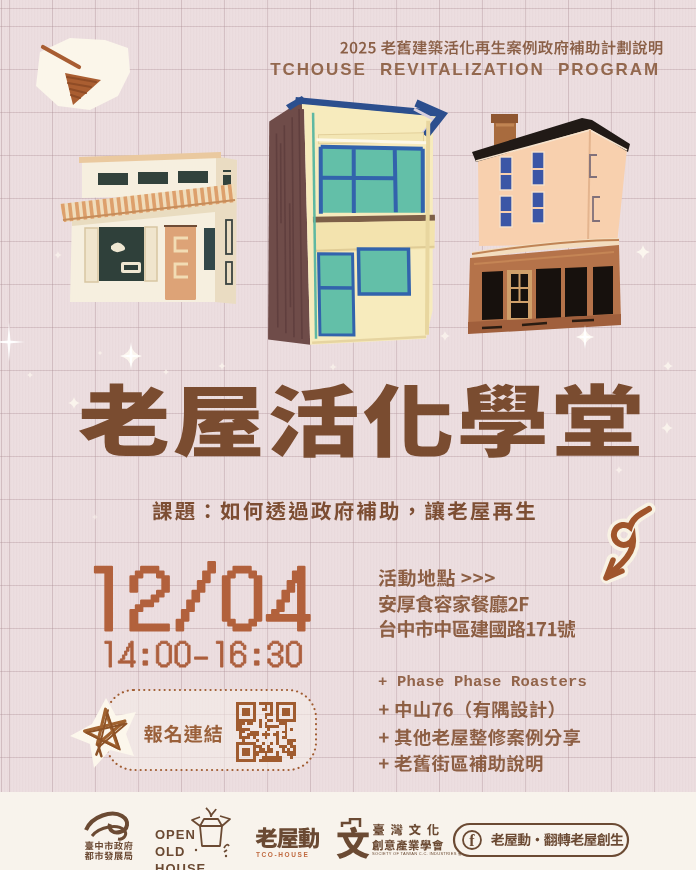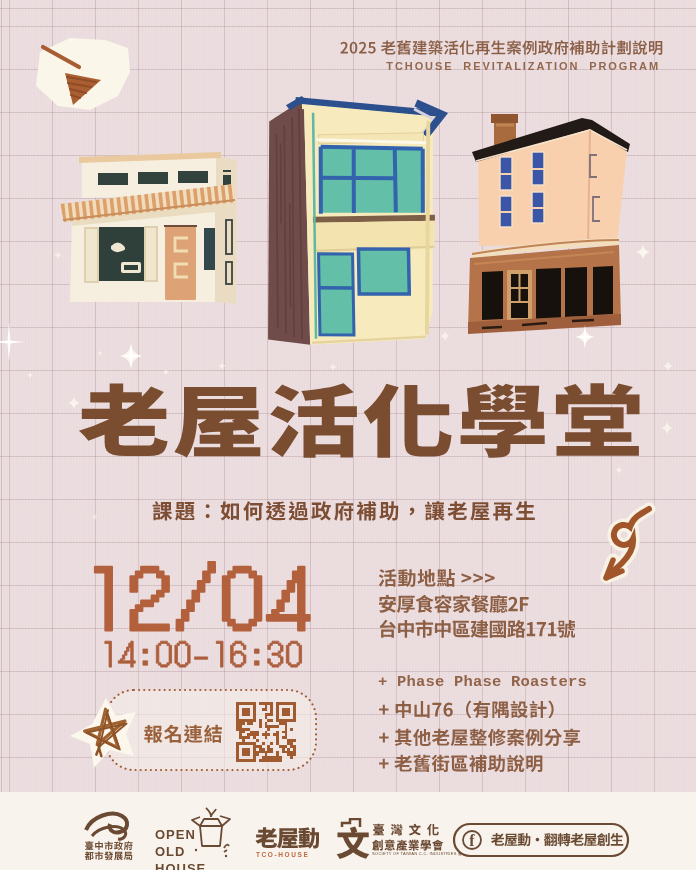--- a/index.html
+++ b/index.html
@@ -13,21 +13,21 @@
 linear-gradient(#ebdcde,#ebdcde);background-position:0 0,0 9px,9px 0,0 0"></div>
 
 <div class="abs" style="left:0;top:792px;width:696px;height:78px;background:#f8f3ec"></div>
 
 <svg style="position:absolute;left:339px;top:38px" width="325" height="20" viewBox="0 -15.5 325 20.1">
     <g>
       <path d="M0.7 0.0V-1.2Q2.3 -2.6 3.4 -3.8Q4.5 -5.1 5.1 -6.1Q5.7 -7.2 5.7 -8.1Q5.7 -8.7 5.5 -9.1Q5.3 -9.6 4.9 -9.8Q4.5 -10.0 3.9 -10.0Q3.2 -10.0 2.7 -9.7Q2.2 -9.3 1.7 -8.8L0.6 -9.9Q1.3 -10.8 2.2 -11.2Q3.0 -11.7 4.1 -11.7Q5.2 -11.7 6.0 -11.2Q6.8 -10.8 7.2 -10.0Q7.7 -9.2 7.7 -8.2Q7.7 -7.1 7.1 -6.0Q6.6 -4.9 5.7 -3.8Q4.8 -2.7 3.7 -1.6Q4.1 -1.6 4.6 -1.7Q5.1 -1.7 5.5 -1.7H8.2V0.0Z M13.8 0.2Q12.7 0.2 11.8 -0.5Q10.9 -1.1 10.5 -2.5Q10.0 -3.8 10.0 -5.8Q10.0 -7.8 10.5 -9.1Q10.9 -10.4 11.8 -11.0Q12.7 -11.7 13.8 -11.7Q14.9 -11.7 15.8 -11.0Q16.6 -10.3 17.1 -9.1Q17.6 -7.8 17.6 -5.8Q17.6 -3.8 17.1 -2.5Q16.6 -1.1 15.8 -0.5Q14.9 0.2 13.8 0.2ZM13.8 -1.4Q14.3 -1.4 14.8 -1.8Q15.2 -2.2 15.4 -3.2Q15.6 -4.1 15.6 -5.8Q15.6 -7.4 15.4 -8.3Q15.2 -9.3 14.8 -9.7Q14.3 -10.1 13.8 -10.1Q13.3 -10.1 12.8 -9.7Q12.4 -9.3 12.2 -8.3Q11.9 -7.4 11.9 -5.8Q11.9 -4.1 12.2 -3.2Q12.4 -2.2 12.8 -1.8Q13.3 -1.4 13.8 -1.4Z M19.3 0.0V-1.2Q20.9 -2.6 22.0 -3.8Q23.1 -5.1 23.7 -6.1Q24.3 -7.2 24.3 -8.1Q24.3 -8.7 24.1 -9.1Q23.9 -9.6 23.5 -9.8Q23.1 -10.0 22.5 -10.0Q21.8 -10.0 21.3 -9.7Q20.7 -9.3 20.3 -8.8L19.1 -9.9Q19.9 -10.8 20.7 -11.2Q21.6 -11.7 22.7 -11.7Q23.8 -11.7 24.6 -11.2Q25.4 -10.8 25.8 -10.0Q26.2 -9.2 26.2 -8.2Q26.2 -7.1 25.7 -6.0Q25.2 -4.9 24.3 -3.8Q23.4 -2.7 22.2 -1.6Q22.7 -1.6 23.2 -1.7Q23.7 -1.7 24.1 -1.7H26.8V0.0Z M32.1 0.2Q31.2 0.2 30.5 -0.0Q29.8 -0.2 29.2 -0.6Q28.7 -0.9 28.3 -1.3L29.2 -2.6Q29.6 -2.3 29.9 -2.1Q30.3 -1.8 30.8 -1.6Q31.3 -1.5 31.8 -1.5Q32.5 -1.5 32.9 -1.7Q33.4 -2.0 33.7 -2.5Q34.0 -3.0 34.0 -3.7Q34.0 -4.8 33.4 -5.4Q32.8 -5.9 31.9 -5.9Q31.4 -5.9 31.0 -5.8Q30.7 -5.7 30.2 -5.3L29.2 -6.0L29.5 -11.5H35.5V-9.7H31.3L31.0 -7.1Q31.4 -7.2 31.7 -7.3Q32.1 -7.4 32.5 -7.4Q33.5 -7.4 34.3 -7.0Q35.1 -6.6 35.5 -5.8Q36.0 -5.0 36.0 -3.8Q36.0 -2.5 35.5 -1.6Q34.9 -0.7 34.0 -0.3Q33.1 0.2 32.1 0.2Z M41.7 -8.0H55.8V-6.4H41.7ZM43.1 -11.2H51.9V-9.7H43.1ZM53.6 -12.5 55.2 -11.7Q53.7 -9.6 51.7 -7.8Q49.6 -6.0 47.3 -4.6Q45.0 -3.2 42.5 -2.2Q42.4 -2.4 42.2 -2.6Q41.9 -2.9 41.7 -3.2Q41.5 -3.5 41.3 -3.6Q43.8 -4.5 46.1 -5.8Q48.4 -7.1 50.3 -8.8Q52.2 -10.5 53.6 -12.5ZM45.7 -5.3H47.5V-1.2Q47.5 -0.9 47.6 -0.8Q47.7 -0.6 48.0 -0.6Q48.3 -0.5 49.0 -0.5Q49.1 -0.5 49.5 -0.5Q49.9 -0.5 50.4 -0.5Q50.8 -0.5 51.3 -0.5Q51.8 -0.5 52.2 -0.5Q52.7 -0.5 52.9 -0.5Q53.4 -0.5 53.7 -0.7Q54.0 -0.8 54.1 -1.2Q54.2 -1.6 54.2 -2.4Q54.6 -2.2 55.0 -2.1Q55.5 -1.9 55.9 -1.8Q55.7 -0.7 55.5 -0.1Q55.2 0.5 54.6 0.8Q54.0 1.0 53.0 1.0Q52.8 1.0 52.5 1.0Q52.2 1.0 51.8 1.0Q51.4 1.0 50.9 1.0Q50.5 1.0 50.0 1.0Q49.6 1.0 49.3 1.0Q49.0 1.0 48.9 1.0Q47.6 1.0 47.0 0.8Q46.3 0.6 46.0 0.1Q45.7 -0.4 45.7 -1.2ZM46.7 -13.1H48.4V-10.4H46.7ZM46.7 -10.5H48.2V-7.5H46.7ZM46.8 -4.5H54.0V-3.0H46.8Z M60.2 -7.9H69.7V-7.0H60.2ZM60.2 -6.5H69.8V-5.6H60.2ZM60.2 -5.0H71.1V-4.0H60.2ZM59.6 -0.1H69.6V0.9H59.6ZM59.8 -1.8H64.1V-0.8H59.8ZM64.9 -1.7H69.4V-0.8H64.9ZM64.4 -8.9H65.9V-4.4H64.4ZM60.8 -9.6H70.4V-8.5H60.8V-3.7H59.2V-8.4L60.3 -9.6ZM64.8 -3.4H70.4V1.3H68.7V-2.4H64.8ZM58.7 -3.1 60.4 -2.7V1.3H58.7ZM63.4 -4.0 64.4 -3.1Q63.6 -2.9 62.7 -2.7Q61.8 -2.5 60.9 -2.4Q59.9 -2.2 59.1 -2.2Q59.0 -2.4 58.9 -2.6Q58.8 -2.9 58.7 -3.1Q59.5 -3.2 60.4 -3.3Q61.3 -3.5 62.1 -3.6Q62.8 -3.8 63.4 -4.0ZM60.2 -10.6 61.7 -10.4Q61.2 -9.3 60.4 -8.3Q59.6 -7.2 58.5 -6.3Q58.4 -6.5 58.3 -6.7Q58.1 -6.9 57.9 -7.1Q57.7 -7.3 57.5 -7.4Q58.5 -8.1 59.1 -9.0Q59.8 -9.9 60.2 -10.6ZM63.8 -10.3 65.4 -10.6Q65.6 -10.3 65.8 -9.8Q65.9 -9.4 66.0 -9.0L64.4 -8.7Q64.3 -9.0 64.2 -9.5Q64.0 -9.9 63.8 -10.3ZM57.6 -12.4H62.7V-11.1H57.6ZM61.6 -13.1H63.3V-10.5H61.6ZM65.7 -13.1H67.3V-10.3H65.7ZM66.3 -12.4H71.4V-11.1H66.3Z M77.7 -9.8H87.2V-8.5H77.7ZM78.4 -5.5H86.6V-4.3H78.4ZM77.8 -3.4H87.1V-2.1H77.8ZM81.3 -13.1H82.9V-0.9H81.3ZM78.6 -11.9H86.3V-6.4H78.5V-7.7H84.9V-10.7H78.6ZM73.5 -12.2H77.0V-10.8H73.5ZM74.7 -7.8H77.0V-6.4H74.6ZM76.4 -7.8H76.7L77.0 -7.9L77.9 -7.6Q77.6 -4.2 76.6 -2.0Q75.7 0.2 74.2 1.3Q74.1 1.2 73.9 1.0Q73.6 0.8 73.4 0.6Q73.2 0.4 73.0 0.3Q74.5 -0.7 75.3 -2.7Q76.1 -4.6 76.4 -7.5ZM74.7 -5.4Q75.2 -3.8 75.9 -2.8Q76.7 -1.9 77.7 -1.3Q78.7 -0.8 79.9 -0.7Q81.1 -0.5 82.5 -0.5Q82.7 -0.5 83.2 -0.5Q83.7 -0.5 84.3 -0.5Q85.0 -0.5 85.6 -0.5Q86.2 -0.5 86.7 -0.5Q87.3 -0.5 87.6 -0.5Q87.4 -0.3 87.3 -0.1Q87.2 0.2 87.1 0.5Q87.0 0.8 87.0 1.0H86.1H82.5Q80.8 1.0 79.4 0.8Q78.0 0.6 76.9 -0.1Q75.8 -0.7 74.9 -1.9Q74.1 -3.1 73.5 -4.9ZM74.0 -5.7Q73.9 -5.9 73.8 -6.1Q73.7 -6.4 73.6 -6.6Q73.5 -6.9 73.3 -7.0Q73.6 -7.1 73.9 -7.4Q74.2 -7.6 74.4 -8.0Q74.6 -8.3 74.9 -8.9Q75.3 -9.6 75.7 -10.4Q76.1 -11.3 76.4 -12.1V-12.2L77.0 -12.5L78.0 -11.8Q77.3 -10.3 76.6 -8.9Q75.8 -7.6 75.1 -6.6V-6.5Q75.1 -6.5 74.9 -6.4Q74.8 -6.4 74.6 -6.2Q74.3 -6.1 74.2 -6.0Q74.0 -5.8 74.0 -5.7Z M89.4 -9.0H94.8V-7.8H89.4ZM91.4 -8.7H92.9V-5.4H91.4ZM89.2 -5.5Q90.3 -5.7 91.8 -5.8Q93.2 -6.0 94.8 -6.2L94.8 -5.0Q93.4 -4.8 92.0 -4.6Q90.5 -4.4 89.4 -4.2ZM96.9 -8.8H98.3V-7.4Q98.3 -6.8 98.1 -6.2Q97.9 -5.6 97.3 -5.0Q96.8 -4.5 95.7 -4.1Q95.6 -4.2 95.4 -4.4Q95.2 -4.6 95.0 -4.8Q94.8 -4.9 94.7 -5.0Q95.6 -5.4 96.1 -5.8Q96.6 -6.2 96.7 -6.6Q96.9 -7.0 96.9 -7.5ZM99.5 -9.1H101.1V-6.1Q101.1 -5.9 101.1 -5.7Q101.1 -5.6 101.1 -5.6Q101.2 -5.5 101.3 -5.5Q101.4 -5.5 101.4 -5.5Q101.5 -5.5 101.6 -5.5Q101.7 -5.5 101.7 -5.5Q101.8 -5.5 101.8 -5.6Q101.9 -5.6 101.9 -5.7Q101.9 -5.7 101.9 -5.9Q102.0 -6.0 102.0 -6.3Q102.0 -6.6 102.0 -7.0Q102.2 -6.8 102.5 -6.7Q102.8 -6.5 103.1 -6.4Q103.1 -6.0 103.0 -5.5Q103.0 -5.1 102.9 -4.9Q102.8 -4.5 102.4 -4.4Q102.3 -4.3 102.0 -4.2Q101.8 -4.2 101.6 -4.2Q101.5 -4.2 101.2 -4.2Q101.0 -4.2 100.9 -4.2Q100.6 -4.2 100.3 -4.3Q100.0 -4.4 99.9 -4.5Q99.7 -4.7 99.6 -5.0Q99.5 -5.3 99.5 -6.0ZM89.1 -3.5H103.1V-2.2H89.1ZM95.3 -4.5H96.9V1.3H95.3ZM95.0 -6.7 95.6 -7.6Q96.2 -7.4 97.0 -7.1Q97.7 -6.8 98.4 -6.4Q99.0 -6.1 99.5 -5.9L98.9 -4.8Q98.4 -5.0 97.8 -5.4Q97.1 -5.7 96.4 -6.1Q95.7 -6.4 95.0 -6.7ZM95.3 -9.1H100.0V-8.0H95.3ZM91.1 -12.3H95.9V-11.0H91.1ZM97.4 -12.3H103.3V-11.0H97.4ZM91.2 -13.3 92.7 -12.8Q92.2 -11.8 91.5 -10.9Q90.7 -10.0 90.0 -9.4Q89.9 -9.5 89.7 -9.7Q89.5 -9.9 89.3 -10.1Q89.0 -10.4 88.9 -10.5Q89.6 -11.0 90.2 -11.7Q90.8 -12.5 91.2 -13.3ZM97.5 -13.3 99.1 -12.9Q98.7 -11.9 98.0 -10.9Q97.4 -10.0 96.7 -9.4Q96.5 -9.5 96.3 -9.7Q96.1 -9.9 95.8 -10.1Q95.6 -10.2 95.4 -10.4Q96.1 -10.9 96.7 -11.7Q97.2 -12.4 97.5 -13.3ZM92.1 -10.5 93.1 -11.3Q93.5 -11.0 93.9 -10.6Q94.3 -10.2 94.5 -9.9L93.4 -9.0Q93.2 -9.3 92.8 -9.7Q92.4 -10.2 92.1 -10.5ZM98.8 -10.6 100.0 -11.4Q100.3 -11.1 100.7 -10.7Q101.1 -10.3 101.3 -10.0L100.1 -9.1Q99.9 -9.4 99.5 -9.9Q99.2 -10.3 98.8 -10.6ZM93.2 -2.1 94.5 -1.6Q94.0 -1.0 93.3 -0.4Q92.6 0.1 91.8 0.5Q91.0 0.9 90.2 1.2Q90.1 0.9 89.9 0.7Q89.7 0.4 89.5 0.2Q89.3 -0.0 89.1 -0.2Q89.9 -0.4 90.6 -0.7Q91.4 -0.9 92.1 -1.3Q92.7 -1.7 93.2 -2.1ZM97.8 -1.2 98.9 -2.2Q99.6 -1.9 100.3 -1.5Q101.1 -1.2 101.8 -0.8Q102.5 -0.4 103.0 -0.1L101.8 1.0Q101.3 0.7 100.7 0.3Q100.0 -0.1 99.2 -0.5Q98.4 -0.9 97.8 -1.2Z M110.2 -4.9H118.3V1.3H116.7V-3.4H111.8V1.3H110.2ZM117.2 -13.1 118.5 -11.8Q117.4 -11.4 116.0 -11.1Q114.6 -10.8 113.2 -10.6Q111.7 -10.4 110.3 -10.3Q110.3 -10.5 110.1 -11.0Q110.0 -11.4 109.9 -11.7Q110.9 -11.8 111.9 -11.9Q112.9 -12.1 113.9 -12.2Q114.9 -12.4 115.7 -12.6Q116.6 -12.9 117.2 -13.1ZM113.5 -11.5H115.1V-4.0H113.5ZM109.2 -8.6H119.1V-7.0H109.2ZM111.3 -0.8H117.3V0.7H111.3ZM105.5 -11.7 106.4 -12.9Q106.9 -12.7 107.4 -12.4Q108.0 -12.1 108.5 -11.9Q109.0 -11.6 109.3 -11.4L108.3 -10.0Q108.0 -10.3 107.5 -10.6Q107.0 -10.9 106.5 -11.2Q105.9 -11.5 105.5 -11.7ZM104.7 -7.4 105.6 -8.7Q106.1 -8.5 106.6 -8.2Q107.2 -7.9 107.7 -7.6Q108.2 -7.4 108.6 -7.1L107.6 -5.8Q107.3 -6.0 106.8 -6.3Q106.3 -6.6 105.8 -6.9Q105.2 -7.2 104.7 -7.4ZM105.0 0.0Q105.4 -0.6 105.9 -1.4Q106.4 -2.2 107.0 -3.1Q107.5 -4.0 108.0 -4.9L109.2 -3.8Q108.8 -3.0 108.3 -2.1Q107.8 -1.2 107.4 -0.4Q106.9 0.4 106.4 1.2Z M127.3 -12.9H128.9V-1.6Q128.9 -1.2 129.0 -0.9Q129.1 -0.7 129.3 -0.6Q129.5 -0.5 129.8 -0.5Q130.0 -0.5 130.3 -0.5Q130.6 -0.5 131.0 -0.5Q131.4 -0.5 131.8 -0.5Q132.1 -0.5 132.3 -0.5Q132.7 -0.5 132.9 -0.8Q133.1 -1.1 133.2 -1.8Q133.3 -2.5 133.3 -3.8Q133.6 -3.6 134.1 -3.4Q134.5 -3.2 134.8 -3.1Q134.7 -1.6 134.5 -0.7Q134.3 0.2 133.8 0.6Q133.3 0.9 132.4 0.9Q132.3 0.9 132.0 0.9Q131.7 0.9 131.4 0.9Q131.0 0.9 130.7 0.9Q130.3 0.9 130.1 0.9Q129.8 0.9 129.7 0.9Q128.8 0.9 128.3 0.7Q127.7 0.5 127.5 -0.1Q127.3 -0.6 127.3 -1.6ZM124.4 -13.1 126.0 -12.5Q125.4 -11.2 124.7 -9.9Q123.9 -8.6 123.0 -7.5Q122.1 -6.3 121.2 -5.4Q121.1 -5.6 121.0 -6.0Q120.8 -6.3 120.6 -6.6Q120.5 -7.0 120.3 -7.2Q121.1 -7.9 121.9 -8.8Q122.7 -9.8 123.3 -10.8Q124.0 -11.9 124.4 -13.1ZM122.9 -9.0 124.5 -10.5 124.5 -10.5V1.3H122.9ZM128.3 -8.8H134.4V-7.2H128.3Z M136.3 -3.8H150.8V-2.3H136.3ZM136.9 -12.3H150.2V-10.7H136.9ZM139.2 -6.7H147.9V-5.3H139.2ZM147.3 -9.6H149.0V-0.5Q149.0 0.2 148.8 0.5Q148.6 0.9 148.2 1.1Q147.7 1.3 147.0 1.3Q146.3 1.4 145.3 1.4Q145.3 1.0 145.1 0.6Q144.9 0.1 144.7 -0.2Q145.2 -0.2 145.7 -0.2Q146.1 -0.2 146.4 -0.2Q146.8 -0.2 146.9 -0.2Q147.1 -0.2 147.2 -0.3Q147.3 -0.3 147.3 -0.5ZM138.1 -9.6H148.0V-8.1H139.7V1.4H138.1ZM142.6 -11.8H144.3V-3.3H142.6Z M154.8 -10.3H165.6V-8.6H154.8ZM154.1 -5.7H165.0V-4.1H154.1ZM152.4 -0.7H166.3V0.9H152.4ZM158.5 -13.1H160.2V0.1H158.5ZM154.9 -12.9 156.6 -12.5Q156.3 -11.3 155.8 -10.2Q155.4 -9.0 154.8 -8.0Q154.2 -7.0 153.6 -6.3Q153.5 -6.4 153.2 -6.6Q152.9 -6.8 152.6 -7.0Q152.3 -7.2 152.1 -7.3Q152.8 -8.0 153.3 -8.9Q153.8 -9.8 154.2 -10.8Q154.6 -11.8 154.9 -12.9Z M174.2 -4.7H175.9V1.3H174.2ZM168.5 -12.1H181.8V-9.7H180.2V-10.7H170.0V-9.7H168.5ZM168.2 -9.2H182.0V-7.9H168.2ZM168.1 -3.6H182.2V-2.2H168.1ZM178.1 -10.2 179.7 -9.8Q179.2 -8.3 178.3 -7.3Q177.4 -6.2 176.1 -5.6Q174.8 -5.0 173.0 -4.7Q171.2 -4.4 168.7 -4.2Q168.6 -4.6 168.5 -5.0Q168.3 -5.3 168.2 -5.6Q170.4 -5.7 172.1 -5.9Q173.8 -6.1 175.0 -6.7Q176.2 -7.2 176.9 -8.0Q177.7 -8.9 178.1 -10.2ZM170.1 -6.5 171.4 -7.5Q172.9 -7.3 174.4 -7.0Q175.8 -6.8 177.2 -6.5Q178.6 -6.1 179.8 -5.8Q181.0 -5.5 182.0 -5.2L180.4 -4.1Q179.2 -4.5 177.6 -5.0Q176.0 -5.4 174.1 -5.8Q172.2 -6.2 170.1 -6.5ZM173.8 -12.8 175.5 -13.1Q175.7 -12.8 176.0 -12.3Q176.3 -11.9 176.4 -11.6L174.6 -11.1Q174.5 -11.4 174.2 -11.9Q174.0 -12.4 173.8 -12.8ZM170.1 -6.5Q170.7 -7.1 171.4 -7.8Q172.0 -8.5 172.7 -9.3Q173.3 -10.1 173.7 -10.8L175.3 -10.3Q174.8 -9.6 174.2 -8.9Q173.6 -8.2 173.0 -7.6Q172.3 -7.0 171.8 -6.5ZM171.6 -2.2 173.3 -1.6Q172.9 -1.1 172.2 -0.6Q171.6 -0.1 170.9 0.3Q170.2 0.7 169.5 1.0Q169.4 0.9 169.1 0.6Q168.9 0.4 168.6 0.2Q168.3 0.0 168.1 -0.1Q169.2 -0.4 170.1 -1.0Q171.1 -1.5 171.6 -2.2ZM176.8 -1.3 178.0 -2.4Q178.6 -2.1 179.4 -1.7Q180.2 -1.2 180.9 -0.8Q181.6 -0.4 182.0 0.0L180.7 1.2Q180.3 0.8 179.6 0.3Q179.0 -0.1 178.2 -0.6Q177.5 -1.0 176.8 -1.3Z M188.0 -12.4H193.5V-11.0H188.0ZM189.5 -9.1H192.2V-7.7H189.1ZM188.6 -5.1 189.3 -6.3Q189.6 -6.1 190.0 -5.8Q190.4 -5.5 190.7 -5.3Q191.0 -5.0 191.2 -4.7L190.5 -3.3Q190.3 -3.6 190.0 -3.9Q189.6 -4.2 189.3 -4.5Q188.9 -4.8 188.6 -5.1ZM193.5 -11.3H194.9V-2.3H193.5ZM196.1 -12.8H197.7V-0.6Q197.7 0.1 197.5 0.5Q197.4 0.8 197.0 1.0Q196.6 1.2 195.9 1.3Q195.3 1.4 194.4 1.4Q194.3 1.0 194.2 0.6Q194.0 0.1 193.8 -0.3Q194.5 -0.2 195.0 -0.2Q195.6 -0.2 195.8 -0.2Q196.0 -0.3 196.1 -0.3Q196.1 -0.4 196.1 -0.6ZM189.2 -11.9 190.8 -11.7Q190.6 -10.6 190.4 -9.5Q190.2 -8.4 189.8 -7.3Q189.5 -6.2 189.0 -5.3Q188.5 -4.3 187.9 -3.5Q187.7 -3.7 187.6 -3.9Q187.4 -4.1 187.2 -4.4Q187.0 -4.6 186.9 -4.7Q187.4 -5.4 187.8 -6.2Q188.2 -7.1 188.5 -8.1Q188.8 -9.0 188.9 -10.0Q189.1 -11.0 189.2 -11.9ZM191.6 -9.1H191.9L192.2 -9.2L193.1 -8.9Q192.7 -5.1 191.5 -2.5Q190.3 0.1 188.5 1.4Q188.4 1.2 188.2 0.9Q188.0 0.7 187.8 0.4Q187.6 0.2 187.5 0.1Q189.2 -1.1 190.2 -3.3Q191.3 -5.6 191.6 -8.8ZM186.5 -13.1 188.1 -12.6Q187.6 -11.3 187.0 -9.9Q186.4 -8.6 185.7 -7.4Q185.0 -6.2 184.2 -5.2Q184.1 -5.4 184.0 -5.8Q183.8 -6.1 183.7 -6.5Q183.5 -6.8 183.4 -7.0Q184.0 -7.8 184.6 -8.7Q185.2 -9.7 185.7 -10.8Q186.2 -11.9 186.5 -13.1ZM185.3 -9.0 186.8 -10.5 186.8 -10.4V1.3H185.3Z M199.7 -12.2H206.8V-10.6H199.7ZM203.6 -7.7H206.3V-6.1H203.6ZM202.8 -11.3H204.5V-1.6H202.8ZM200.2 -8.6H201.7V-1.2H200.2ZM199.3 -1.7Q200.3 -1.8 201.5 -2.1Q202.7 -2.3 204.1 -2.6Q205.4 -2.9 206.8 -3.2L206.9 -1.7Q205.7 -1.4 204.4 -1.1Q203.0 -0.8 201.8 -0.5Q200.6 -0.2 199.6 -0.0ZM207.9 -10.3H213.9V-8.7H207.9ZM208.3 -13.1 210.0 -12.9Q209.7 -11.4 209.3 -10.0Q208.9 -8.6 208.3 -7.4Q207.8 -6.2 207.1 -5.3Q207.0 -5.5 206.7 -5.7Q206.5 -5.9 206.2 -6.1Q206.0 -6.4 205.8 -6.5Q206.4 -7.3 206.9 -8.3Q207.4 -9.4 207.8 -10.6Q208.1 -11.8 208.3 -13.1ZM211.3 -9.4 213.0 -9.2Q212.7 -6.6 211.9 -4.5Q211.2 -2.5 210.0 -1.1Q208.7 0.4 206.8 1.4Q206.7 1.2 206.6 0.9Q206.4 0.6 206.2 0.4Q206.0 0.1 205.8 -0.1Q207.6 -0.9 208.7 -2.2Q209.9 -3.4 210.5 -5.2Q211.1 -7.0 211.3 -9.4ZM208.7 -9.0Q209.1 -7.0 209.7 -5.2Q210.4 -3.5 211.4 -2.1Q212.5 -0.8 214.1 -0.1Q213.9 0.1 213.7 0.3Q213.5 0.6 213.3 0.8Q213.1 1.1 212.9 1.3Q211.3 0.4 210.2 -1.0Q209.0 -2.5 208.3 -4.5Q207.7 -6.4 207.2 -8.8Z M222.2 -7.5H229.6V-5.9H222.2ZM222.5 -4.6 223.8 -5.1Q224.1 -4.7 224.4 -4.2Q224.7 -3.6 225.0 -3.1Q225.3 -2.6 225.4 -2.2L224.0 -1.6Q223.9 -2.0 223.6 -2.5Q223.3 -3.0 223.0 -3.6Q222.7 -4.1 222.5 -4.6ZM226.4 -9.6H228.1V-0.5Q228.1 0.1 227.9 0.5Q227.7 0.9 227.3 1.1Q226.9 1.2 226.2 1.3Q225.6 1.3 224.7 1.3Q224.6 1.0 224.4 0.5Q224.3 0.1 224.1 -0.3Q224.7 -0.3 225.3 -0.3Q225.9 -0.3 226.1 -0.3Q226.2 -0.3 226.3 -0.3Q226.4 -0.4 226.4 -0.6ZM220.9 -9.8 222.5 -9.4Q222.1 -8.3 221.6 -7.3Q221.1 -6.2 220.4 -5.2Q219.7 -4.3 218.9 -3.5Q218.8 -3.8 218.7 -4.0Q218.6 -4.3 218.5 -4.6Q218.3 -4.9 218.2 -5.1Q218.8 -5.7 219.3 -6.5Q219.9 -7.3 220.3 -8.2Q220.7 -9.0 220.9 -9.8ZM217.3 -11.6H229.6V-10.0H217.3ZM216.4 -11.6H218.1V-6.6Q218.1 -5.7 218.1 -4.6Q218.0 -3.6 217.9 -2.5Q217.7 -1.4 217.4 -0.4Q217.1 0.6 216.7 1.4Q216.5 1.3 216.3 1.1Q216.0 0.9 215.7 0.7Q215.4 0.6 215.2 0.5Q215.6 -0.3 215.9 -1.1Q216.1 -2.0 216.2 -3.0Q216.4 -3.9 216.4 -4.9Q216.4 -5.8 216.4 -6.6ZM219.8 -6.4 221.3 -7.8 221.4 -7.8V1.3H219.8ZM221.8 -12.9 223.5 -13.3Q223.8 -12.8 224.0 -12.2Q224.3 -11.6 224.4 -11.2L222.7 -10.6Q222.6 -11.1 222.3 -11.7Q222.1 -12.4 221.8 -12.9Z M236.2 -11.1H245.5V-9.6H236.2ZM237.6 -5.8H244.0V-4.5H237.6ZM237.6 -3.2H244.0V-1.9H237.6ZM239.9 -13.1H241.5V1.2H239.9ZM236.6 -8.4H244.0V-7.0H238.2V1.3H236.6ZM243.4 -8.4H245.0V-0.3Q245.0 0.2 244.9 0.5Q244.8 0.8 244.4 1.0Q244.1 1.2 243.7 1.3Q243.2 1.3 242.6 1.3Q242.5 1.0 242.4 0.6Q242.3 0.1 242.1 -0.1Q242.5 -0.1 242.8 -0.1Q243.1 -0.1 243.2 -0.1Q243.4 -0.1 243.4 -0.4ZM242.1 -12.3 243.0 -13.1Q243.6 -12.9 244.2 -12.4Q244.9 -12.0 245.2 -11.7L244.2 -10.7Q243.9 -11.1 243.3 -11.5Q242.7 -12.0 242.1 -12.3ZM232.9 -5.3 234.4 -6.9V1.3H232.9ZM231.4 -10.5H234.9V-9.0H231.4ZM234.2 -6.7Q234.4 -6.6 234.7 -6.2Q235.0 -5.8 235.3 -5.4Q235.6 -5.0 235.9 -4.6Q236.2 -4.3 236.3 -4.1L235.4 -3.0Q235.2 -3.3 235.0 -3.7Q234.7 -4.1 234.4 -4.6Q234.1 -5.0 233.9 -5.4Q233.6 -5.8 233.4 -6.0ZM234.5 -10.5H234.8L235.1 -10.5L236.0 -10.0Q235.5 -8.6 234.8 -7.2Q234.1 -5.9 233.3 -4.7Q232.5 -3.5 231.7 -2.6Q231.6 -2.8 231.4 -3.1Q231.3 -3.4 231.1 -3.7Q231.0 -3.9 230.8 -4.0Q231.6 -4.7 232.3 -5.8Q233.0 -6.8 233.6 -7.9Q234.2 -9.1 234.5 -10.2ZM235.6 -7.4 236.7 -6.7Q236.3 -6.3 235.9 -5.8Q235.6 -5.4 235.2 -5.0L234.5 -5.6Q234.8 -6.0 235.1 -6.5Q235.4 -7.0 235.6 -7.4ZM232.3 -12.4 233.6 -13.0Q234.0 -12.6 234.4 -12.1Q234.8 -11.5 234.9 -11.1L233.5 -10.4Q233.4 -10.8 233.0 -11.4Q232.7 -12.0 232.3 -12.4Z M253.6 -9.7H259.9V-8.2H253.6ZM259.3 -9.7H260.9Q260.9 -9.7 260.9 -9.6Q260.9 -9.4 260.9 -9.3Q260.8 -9.1 260.8 -9.0Q260.8 -6.6 260.7 -4.9Q260.7 -3.2 260.6 -2.1Q260.5 -1.0 260.4 -0.4Q260.2 0.2 260.1 0.4Q259.8 0.8 259.5 1.0Q259.2 1.1 258.8 1.2Q258.4 1.2 257.9 1.2Q257.3 1.2 256.7 1.2Q256.7 0.9 256.5 0.4Q256.4 -0.0 256.2 -0.4Q256.8 -0.3 257.3 -0.3Q257.8 -0.3 258.0 -0.3Q258.2 -0.3 258.4 -0.4Q258.5 -0.4 258.6 -0.6Q258.8 -0.7 258.9 -1.3Q259.0 -1.8 259.0 -2.9Q259.1 -3.9 259.2 -5.5Q259.2 -7.1 259.3 -9.4ZM255.8 -13.1H257.5Q257.5 -11.2 257.4 -9.5Q257.4 -7.7 257.2 -6.1Q257.0 -4.5 256.5 -3.1Q256.1 -1.8 255.3 -0.6Q254.5 0.5 253.2 1.4Q253.0 1.1 252.7 0.7Q252.4 0.3 252.1 0.1Q253.2 -0.7 254.0 -1.7Q254.7 -2.7 255.1 -3.9Q255.5 -5.2 255.6 -6.6Q255.8 -8.1 255.8 -9.7Q255.8 -11.3 255.8 -13.1ZM247.9 -12.4H253.2V-2.3H251.6V-11.0H249.4V-1.4H247.9ZM246.8 -1.9Q247.7 -2.0 248.8 -2.3Q250.0 -2.5 251.3 -2.8Q252.6 -3.1 253.9 -3.3L254.1 -1.8Q252.8 -1.5 251.6 -1.2Q250.4 -0.9 249.2 -0.7Q248.0 -0.4 247.1 -0.2ZM248.7 -9.2H252.4V-7.7H248.7ZM248.7 -5.9H252.4V-4.5H248.7Z M263.8 -8.4H268.9V-7.1H263.8ZM263.8 -6.3H268.9V-5.1H263.8ZM263.1 -10.5H269.6V-9.2H263.1ZM264.6 -4.2H268.9V0.5H264.6V-0.9H267.5V-2.9H264.6ZM263.8 -4.2H265.2V1.1H263.8ZM264.8 -12.6 266.1 -13.2Q266.4 -12.7 266.8 -12.1Q267.1 -11.6 267.3 -11.1L265.9 -10.4Q265.8 -10.8 265.4 -11.5Q265.1 -12.1 264.8 -12.6ZM269.5 -7.9H277.1V-6.3H269.5ZM272.4 -12.8H274.1V1.3H272.4Z M287.9 -11.2H289.4V-2.5H287.9ZM290.8 -12.8H292.4V-0.6Q292.4 0.1 292.2 0.4Q292.1 0.8 291.7 1.0Q291.3 1.2 290.7 1.3Q290.0 1.3 289.1 1.3Q289.0 1.0 288.9 0.5Q288.8 0.0 288.6 -0.3Q289.2 -0.3 289.8 -0.3Q290.3 -0.3 290.5 -0.3Q290.7 -0.3 290.7 -0.4Q290.8 -0.4 290.8 -0.6ZM278.5 -10.7H287.4V-9.7H278.5ZM279.3 -7.6H286.7V-6.7H279.3ZM278.6 -6.1H287.3V-5.1H278.6ZM282.3 -4.3H283.7V-1.3H282.3ZM282.1 -13.1H283.6V-5.4H282.1ZM278.5 -0.3Q279.6 -0.3 281.1 -0.4Q282.5 -0.4 284.1 -0.5Q285.8 -0.6 287.4 -0.6L287.3 0.6Q285.8 0.7 284.2 0.7Q282.6 0.8 281.2 0.9Q279.7 0.9 278.6 1.0ZM279.4 -12.2H286.6V-8.1H279.4V-9.1H285.1V-11.3H279.4ZM280.7 -2.4V-1.8H285.2V-2.4ZM280.7 -3.8V-3.2H285.2V-3.8ZM279.4 -4.6H286.6V-1.0H279.4Z M294.9 -8.4H299.3V-7.1H294.9ZM294.9 -6.3H299.3V-5.1H294.9ZM294.3 -10.5H299.8V-9.2H294.3ZM295.6 -4.2H299.5V0.5H295.6V-0.9H298.1V-2.9H295.6ZM294.9 -4.2H296.3V1.1H294.9ZM295.9 -12.6 297.3 -13.0Q297.6 -12.5 297.8 -12.0Q298.1 -11.4 298.2 -11.0L296.7 -10.5Q296.6 -10.9 296.4 -11.5Q296.1 -12.1 295.9 -12.6ZM302.1 -4.4H303.7Q303.6 -3.4 303.4 -2.5Q303.3 -1.7 302.9 -0.9Q302.6 -0.2 302.0 0.4Q301.3 1.0 300.4 1.4Q300.3 1.2 300.1 1.0Q300.0 0.7 299.8 0.5Q299.6 0.3 299.4 0.1Q300.5 -0.3 301.0 -1.0Q301.6 -1.6 301.8 -2.5Q302.0 -3.4 302.1 -4.4ZM304.5 -4.8H306.2V-0.8Q306.2 -0.5 306.2 -0.4Q306.3 -0.3 306.4 -0.3Q306.5 -0.3 306.6 -0.3Q306.7 -0.3 306.9 -0.3Q307.0 -0.3 307.1 -0.3Q307.2 -0.3 307.3 -0.5Q307.3 -0.6 307.4 -0.9Q307.4 -1.3 307.4 -2.1Q307.6 -1.9 307.8 -1.8Q308.1 -1.7 308.4 -1.6Q308.6 -1.5 308.9 -1.4Q308.8 -0.4 308.6 0.2Q308.4 0.7 308.1 1.0Q307.8 1.2 307.3 1.2Q307.2 1.2 307.0 1.2Q306.9 1.2 306.7 1.2Q306.5 1.2 306.4 1.2Q306.2 1.2 306.1 1.2Q305.5 1.2 305.1 1.0Q304.8 0.8 304.7 0.4Q304.5 -0.1 304.5 -0.8ZM302.5 -7.5V-5.5H305.5V-7.5ZM300.9 -9.0H307.2V-4.1H300.9ZM302.1 -12.9 303.6 -12.5Q303.2 -11.6 302.7 -10.7Q302.2 -9.9 301.6 -9.1Q301.0 -8.4 300.4 -7.8Q300.2 -8.0 300.0 -8.2Q299.8 -8.4 299.6 -8.7Q299.3 -8.9 299.2 -9.0Q300.0 -9.7 300.8 -10.8Q301.6 -11.8 302.1 -12.9ZM304.4 -12.3 305.6 -13.1Q306.2 -12.5 306.8 -11.7Q307.4 -11.0 308.0 -10.2Q308.5 -9.5 308.9 -8.9L307.6 -8.0Q307.3 -8.6 306.8 -9.3Q306.2 -10.1 305.6 -10.9Q305.0 -11.6 304.4 -12.3Z M311.6 -12.3H316.0V-2.8H311.6V-4.3H314.5V-10.7H311.6ZM311.6 -8.3H315.1V-6.8H311.6ZM318.2 -12.5H323.1V-10.9H318.2ZM318.2 -8.8H323.1V-7.3H318.2ZM318.1 -5.1H323.1V-3.6H318.1ZM310.7 -12.3H312.2V-1.4H310.7ZM322.4 -12.5H324.1V-0.6Q324.1 0.1 323.9 0.4Q323.8 0.8 323.3 1.0Q322.9 1.2 322.2 1.3Q321.5 1.3 320.6 1.3Q320.5 1.1 320.4 0.8Q320.3 0.5 320.2 0.2Q320.1 -0.1 320.0 -0.3Q320.4 -0.3 320.8 -0.3Q321.3 -0.3 321.6 -0.3Q321.9 -0.3 322.1 -0.3Q322.3 -0.3 322.4 -0.3Q322.4 -0.4 322.4 -0.6ZM317.2 -12.5H318.8V-6.9Q318.8 -5.9 318.7 -4.8Q318.6 -3.6 318.3 -2.5Q317.9 -1.4 317.3 -0.4Q316.6 0.7 315.6 1.5Q315.4 1.3 315.2 1.1Q315.0 0.9 314.8 0.6Q314.5 0.4 314.3 0.3Q315.3 -0.4 315.9 -1.3Q316.5 -2.2 316.7 -3.1Q317.0 -4.1 317.1 -5.0Q317.2 -6.0 317.2 -6.9Z" fill="#8a5f46"></path>
     </g>
   </svg>
 
-<div class="abs" style="right:36px;top:60px;text-align:right;font-size:11px;font-weight:bold;letter-spacing:1.9px;color:#93684e;font-family:'Liberation Sans',sans-serif">TCHOUSE&nbsp;&nbsp;REVITALIZATION&nbsp;&nbsp;PROGRAM</div>
+<div class="abs" style="right:36px;top:60px;text-align:right;font-size:17px;font-weight:bold;letter-spacing:1.9px;color:#93684e;font-family:'Liberation Sans',sans-serif">TCHOUSE&nbsp;&nbsp;REVITALIZATION&nbsp;&nbsp;PROGRAM</div>
 
 <svg class="abs" style="left:28px;top:34px" width="108" height="84" viewBox="0 0 108 84">
 <polygon points="12,18 42,4 77,6 100,14 102,38 90,62 62,76 30,72 8,52" fill="#fbf6ea"></polygon>
 <path d="M15,13 L51,33" stroke="#a85d32" stroke-width="4.2" stroke-linecap="round"></path>
 <path d="M37,39 L73,46 L45,71 Z" fill="#aa5e31"></path>
 <path d="M39,43 L68,48 M40,49 L63,53 M42,55 L58,59 M43,61 L52,64" stroke="#8f4c26" stroke-width="2" stroke-linecap="round"></path>
 </svg>
 
 <svg class="abs" style="left:55px;top:146px" width="190" height="162" viewBox="0 0 190 162">
 <defs>

